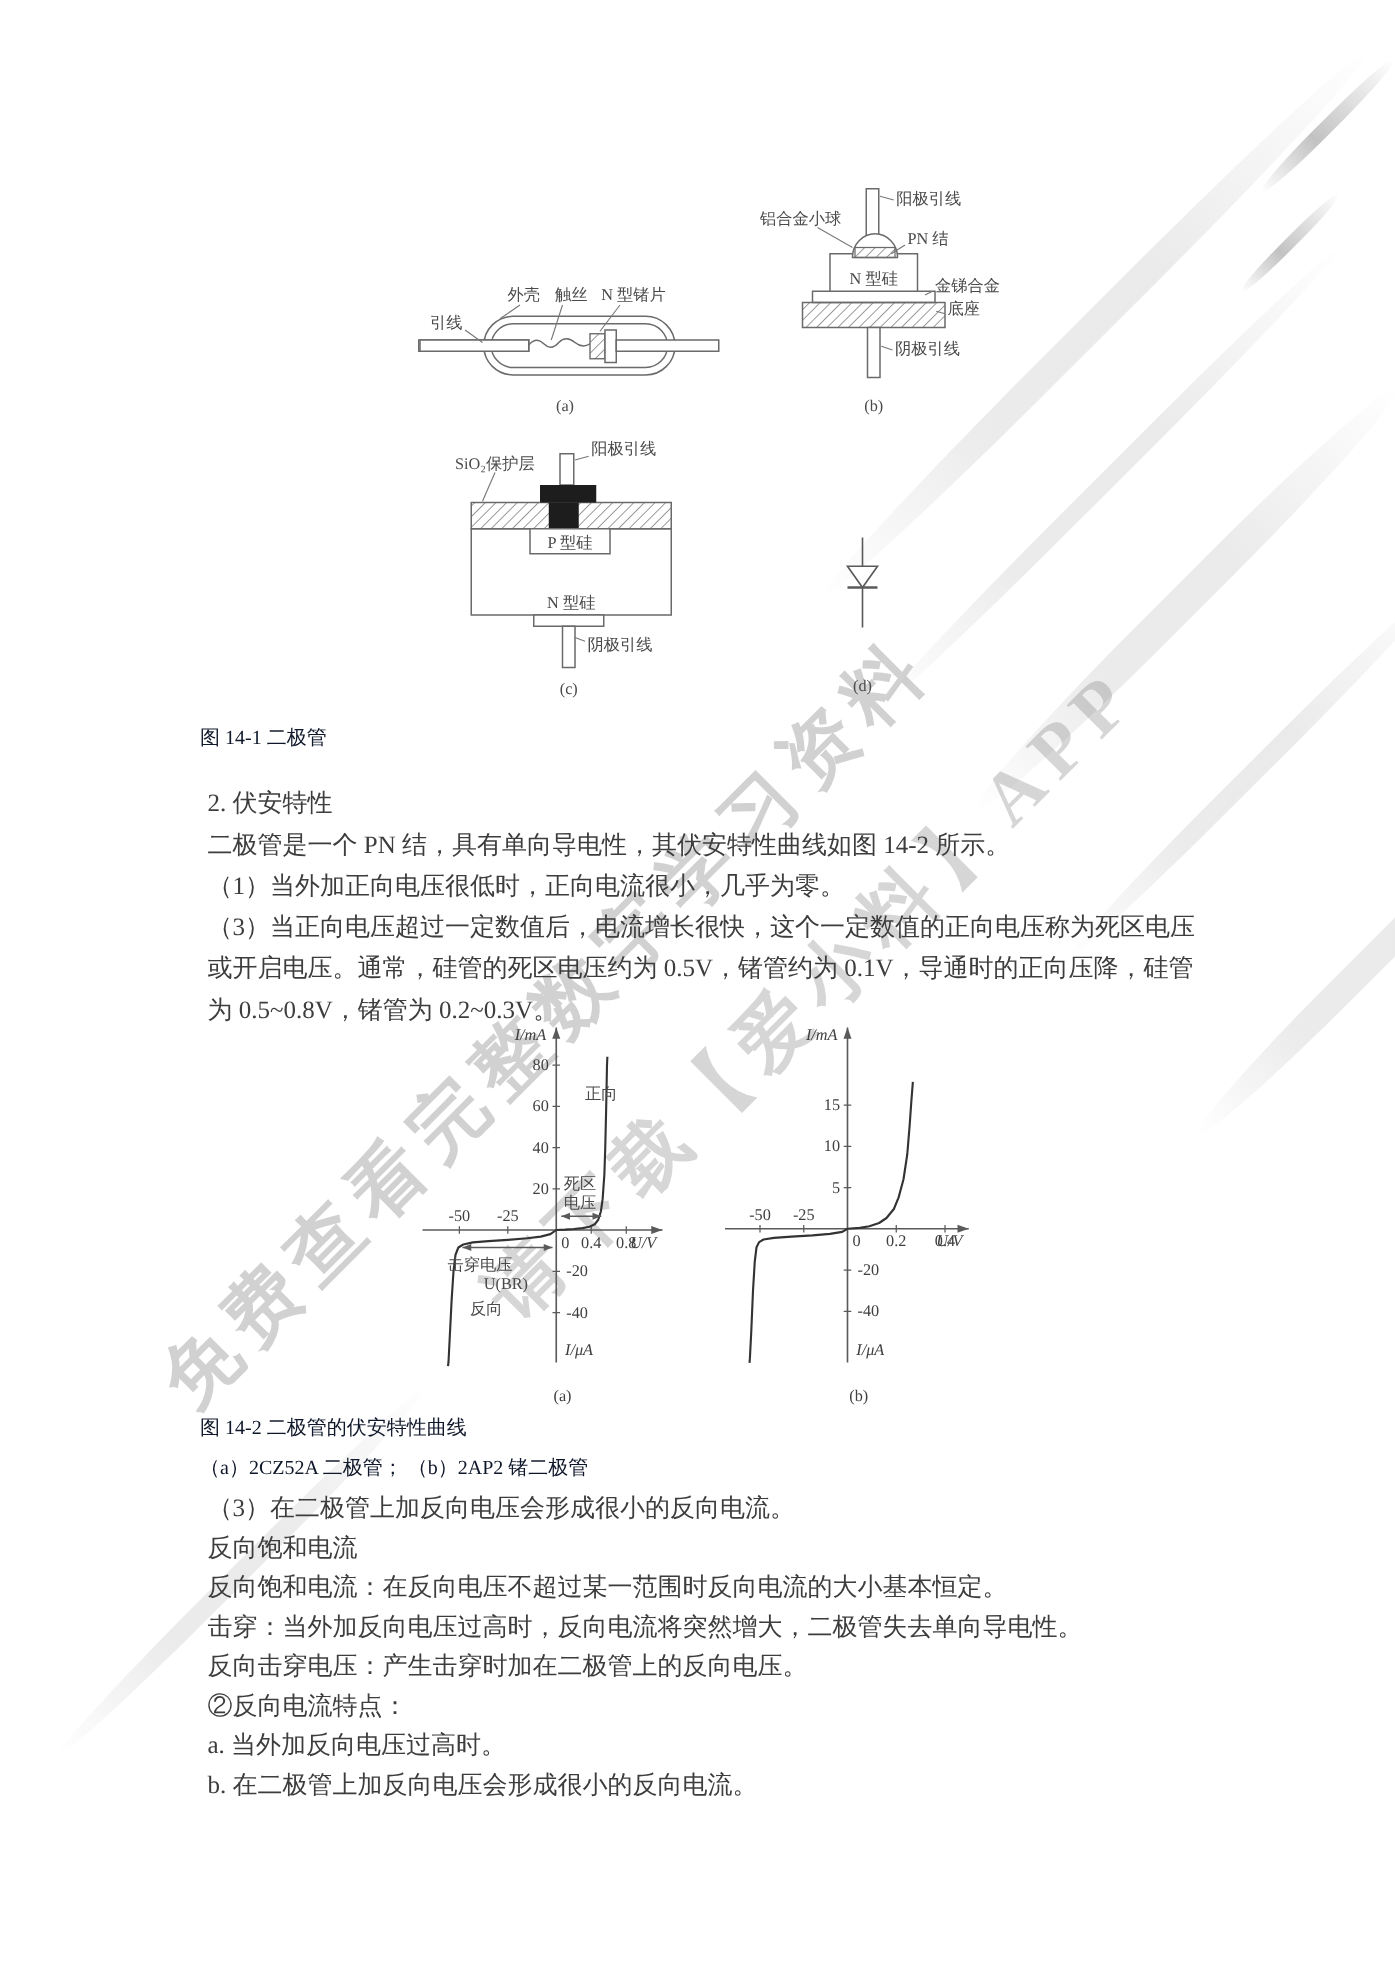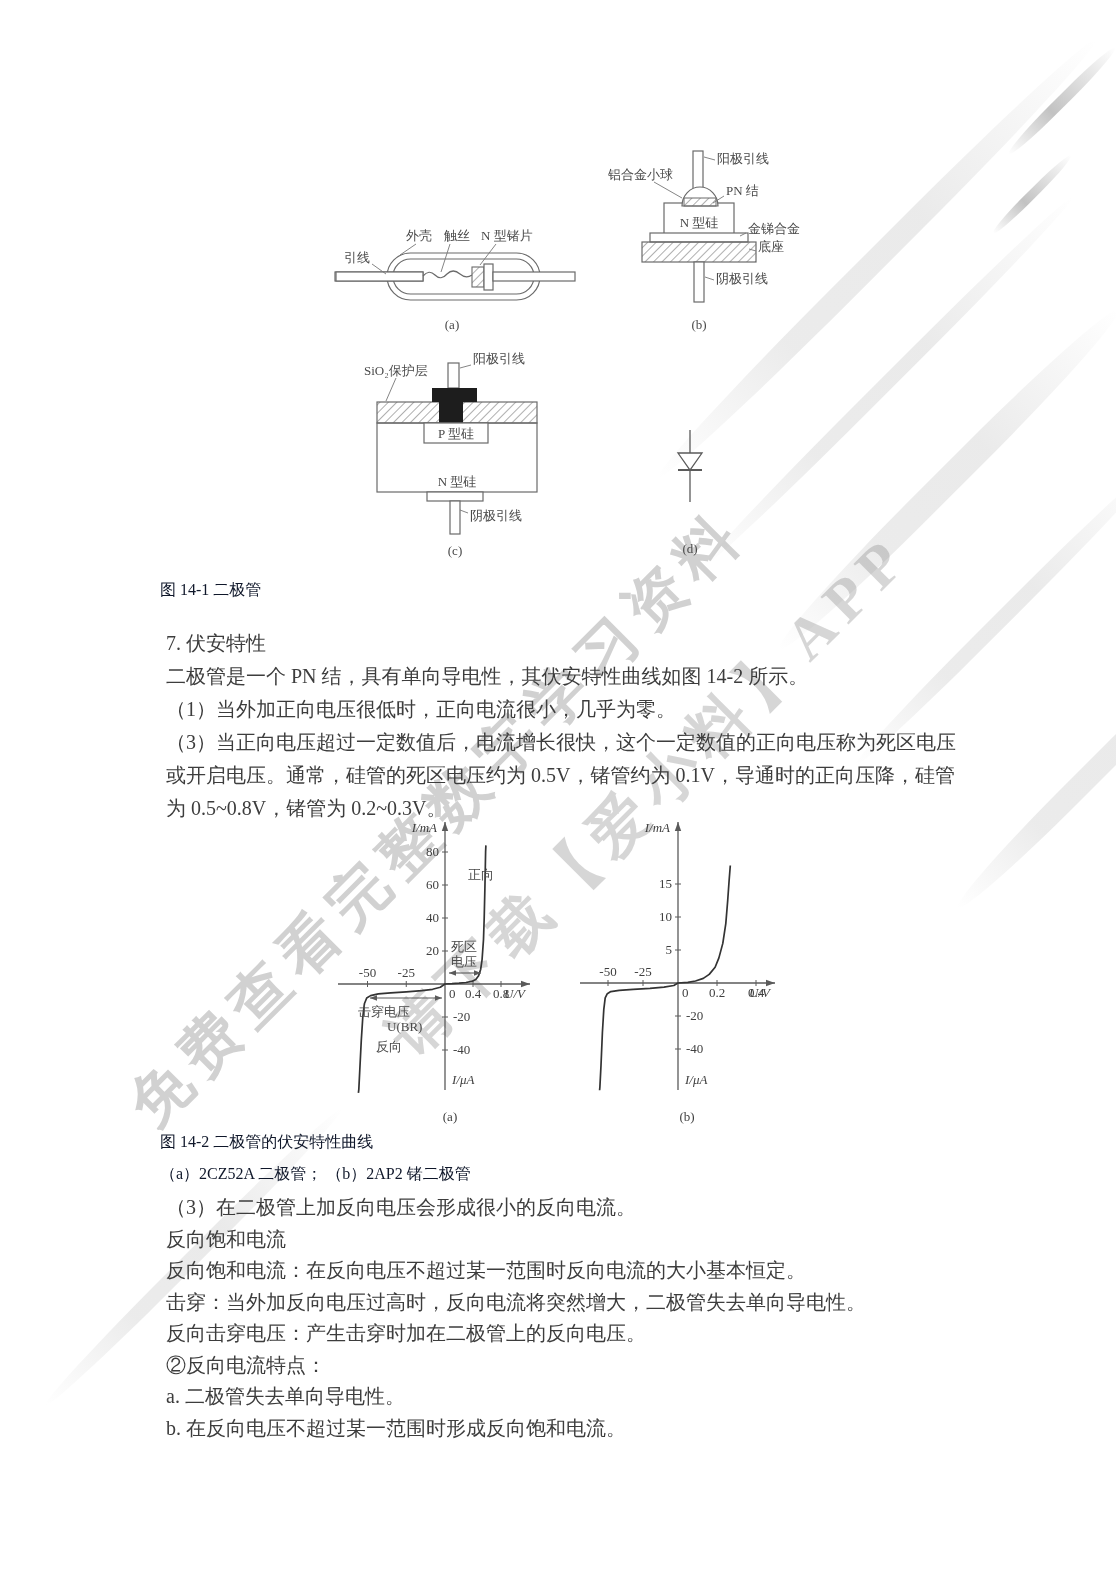--- a/index.html
+++ b/index.html
@@ -120,21 +120,21 @@
   <svg class="fig-svg" style="left:640px;top:400px" width="120" height="160" viewBox="0 0 120 160">
     <line x1="50" y1="30" x2="50" y2="102" stroke="#5a5a5a" stroke-width="1.3"></line>
     <polygon points="38,53 62,53 50,70" fill="#fff" stroke="#5a5a5a" stroke-width="1.3"></polygon>
     <line x1="38" y1="70" x2="62" y2="70" stroke="#5a5a5a" stroke-width="2"></line>
     <text class="mid" x="50" y="153">(d)</text>
   </svg>
 
   <div class="caption" style="top:580px">图 14-1  二极管</div>
 
   <div class="sec" style="top:627px">
-    <div class="row">7. 伏安特性</div>
+    <div class="row">2. 伏安特性</div>
     <div class="row">二极管是一个 PN 结，具有单向导电性，其伏安特性曲线如图 14-2 所示。</div>
     <div class="row">（1）当外加正向电压很低时，正向电流很小，几乎为零。</div>
     <div class="row">（3）当正向电压超过一定数值后，电流增长很快，这个一定数值的正向电压称为死区电压</div>
     <div class="row">或开启电压。通常，硅管的死区电压约为 0.5V，锗管约为 0.1V，导通时的正向压降，硅管</div>
     <div class="row">为 0.5~0.8V，锗管为 0.2~0.3V。</div>
   </div>
 
   <div class="chart" style="left: 330px; top: 815px;"><svg width="230" height="312" viewBox="0 0 230 312">
         <line x1="8" y1="169" x2="200" y2="169" stroke="#5a5a5a" stroke-width="1.3"></line>
         <polygon points="200,169 191,165.8 191,172.2" fill="#5a5a5a"></polygon>
@@ -213,17 +213,17 @@
   <div class="caption" style="top:1132px">图 14-2  二极管的伏安特性曲线</div>
   <div class="caption" style="top:1164px">（a）2CZ52A 二极管； （b）2AP2 锗二极管</div>
 
   <div class="sec sec2" style="top:1192px">
     <div class="row">（3）在二极管上加反向电压会形成很小的反向电流。</div>
     <div class="row">反向饱和电流</div>
     <div class="row">反向饱和电流：在反向电压不超过某一范围时反向电流的大小基本恒定。</div>
     <div class="row">击穿：当外加反向电压过高时，反向电流将突然增大，二极管失去单向导电性。</div>
     <div class="row">反向击穿电压：产生击穿时加在二极管上的反向电压。</div>
     <div class="row">②反向电流特点：</div>
-    <div class="row">a. 二极管失去单向导电性。</div>
-    <div class="row">b. 在反向电压不超过某一范围时形成反向饱和电流。</div>
+    <div class="row">a. 当外加反向电压过高时。</div>
+    <div class="row">b. 在二极管上加反向电压会形成很小的反向电流。</div>
   </div>
 
 </div>
 
 </body></html>

